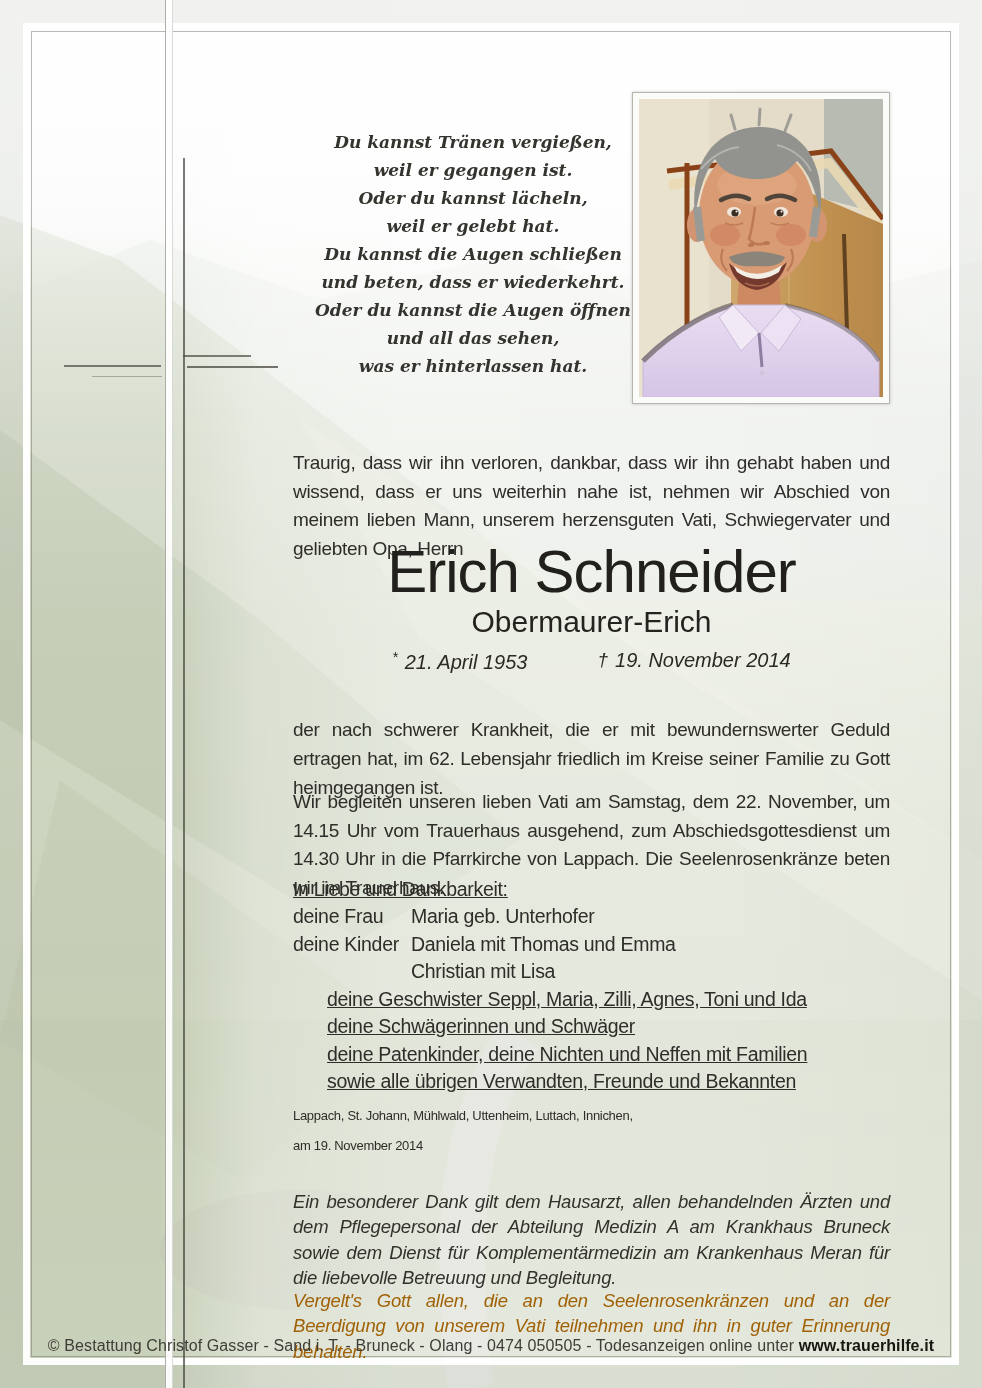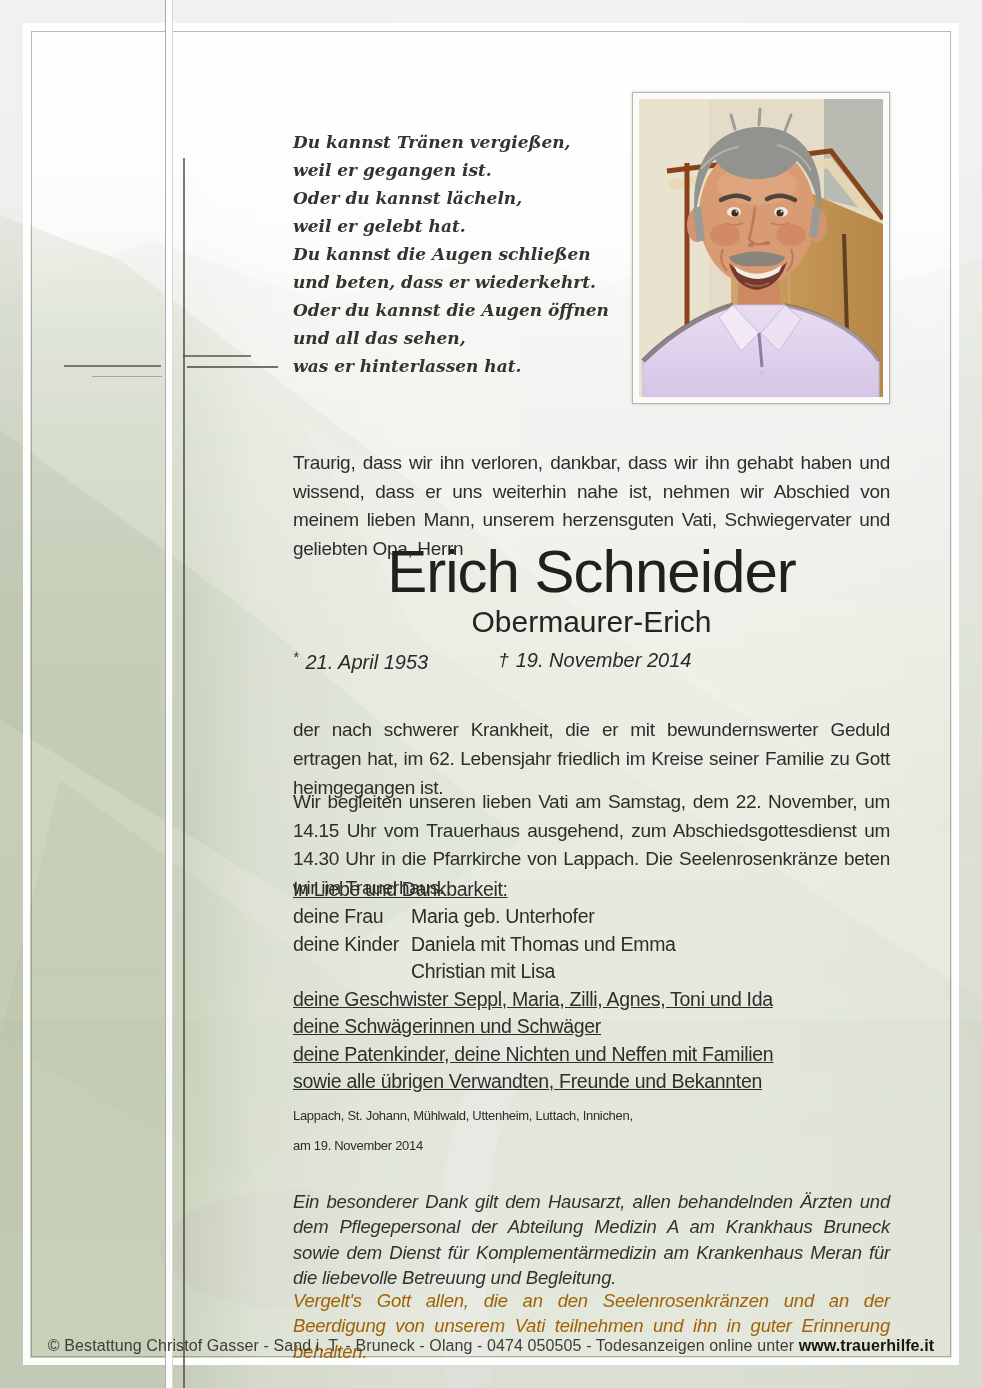--- a/index.html
+++ b/index.html
@@ -39,43 +39,43 @@
   .ca-left2{left:92px;top:376px;width:70px;height:1px;background:rgba(128,128,118,.6);}
   .ca-rup{left:183px;top:355px;width:68px;height:2px;background:rgba(70,70,62,.68);}
   .ca-rlow{left:187px;top:366px;width:91px;height:2px;background:rgba(70,70,62,.74);}
   
   .photo{position:absolute;left:632px;top:92px;width:244px;height:298px;
     background:#fbfbfa;border:1px solid #b5b5ae;padding:6px;
     box-shadow:0 0 3px rgba(60,60,50,.25);}
   .photo svg{display:block;}
   
   .txt{position:absolute;color:#2e2d29;}
-  .poem{left:293px;top:128px;width:360px;text-align:left;
+  .poem{left:293px;top:128px;width:360px;text-align:center;
     font-family:"DejaVu Serif",serif;font-style:italic;font-weight:600;
     font-size:17px;line-height:28px;color:#34332d;}
   .intro{left:293px;top:430px;width:597px;font-size:19px;line-height:28.5px;
     text-align:justify;letter-spacing:-.3px;}
   .name{left:293px;top:541px;width:597px;text-align:center;font-size:60px;
     line-height:62px;letter-spacing:-1px;color:#21201c;}
   .nick{left:293px;top:604px;width:597px;text-align:center;font-size:30px;
     line-height:36px;color:#24231f;}
-  .dates{left:293px;top:649px;width:597px;display:flex;
+  .dates{left:293px;top:649px;width:597px;display:flex;justify-content:center;
     gap:70px;font-size:20px;font-style:italic;color:#2a2925;}
   .dates .bsym{font-size:14px;vertical-align:7px;margin-right:7px;}
   .dates .dsym{font-size:19px;vertical-align:1px;margin-right:7px;}
   .p-ill{left:293px;top:688px;width:597px;font-size:19px;line-height:29px;
     text-align:justify;letter-spacing:-.3px;margin-top:27px;}
   .p-fun{left:293px;top:769px;width:597px;font-size:19px;line-height:28.5px;
     text-align:justify;letter-spacing:-.3px;}
   .family{left:293px;top:876px;width:620px;font-size:19.5px;letter-spacing:-.3px;text-decoration:underline;}
   .fam-head{line-height:27px;}
   .fam-row{line-height:27.5px;}
   .fam-label{display:inline-block;width:118px;vertical-align:top;}
   .fam-val{display:inline-block;vertical-align:top;}
-  .fam-line{line-height:27.5px;}
+  .fam-line{line-height:27.5px;margin-left:34px;}
   .places{left:293px;top:1101px;width:597px;font-size:13px;line-height:29.5px;
     letter-spacing:-.3px;}
   .thanks{left:293px;top:1170px;width:597px;font-size:18.5px;line-height:25.5px;
     font-style:italic;text-align:justify;letter-spacing:-.2px;color:#32312c;}
   .farewell{left:293px;top:1269px;width:597px;font-size:18.5px;line-height:25.5px;
     font-style:italic;text-align:justify;letter-spacing:-.2px;color:#a16207;}
   .footer{left:24px;top:1337px;width:934px;text-align:center;font-size:16px;
     color:#3e3d37;letter-spacing:.1px;}
   .footer .link{font-weight:bold;color:#171610;text-decoration:none;}
 </style>

